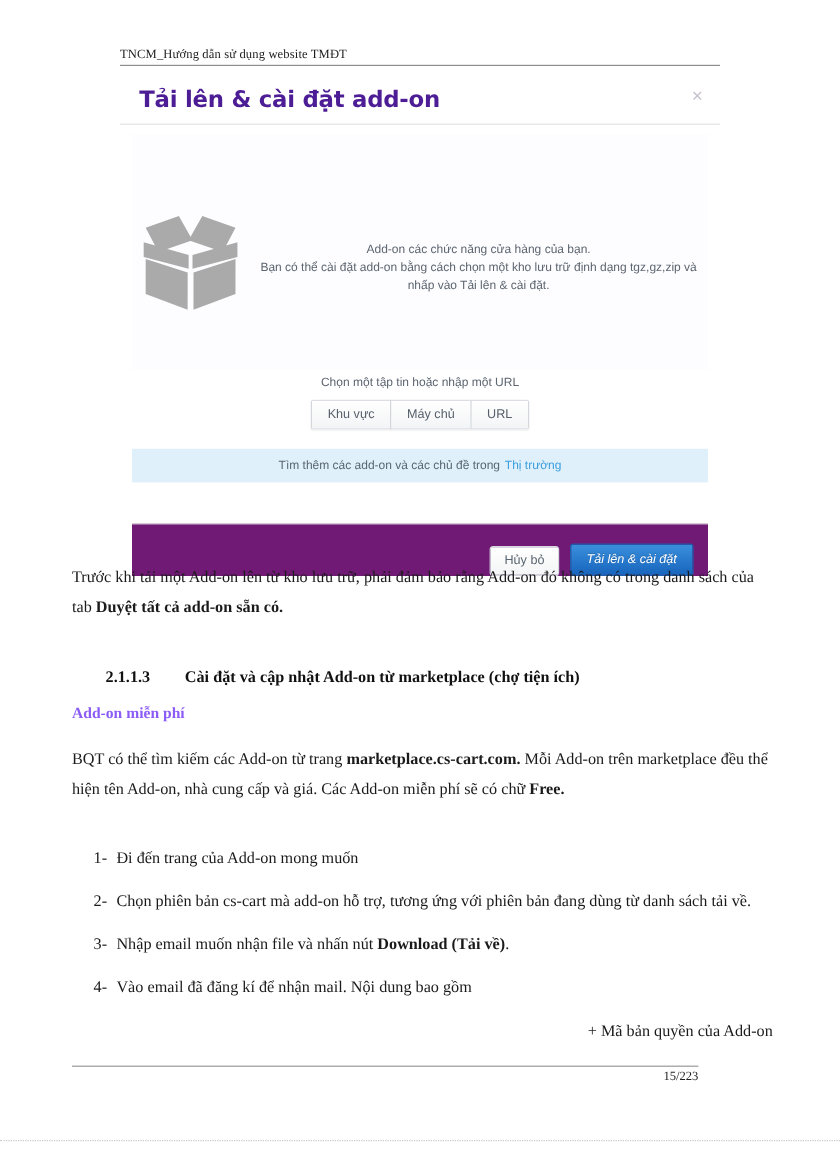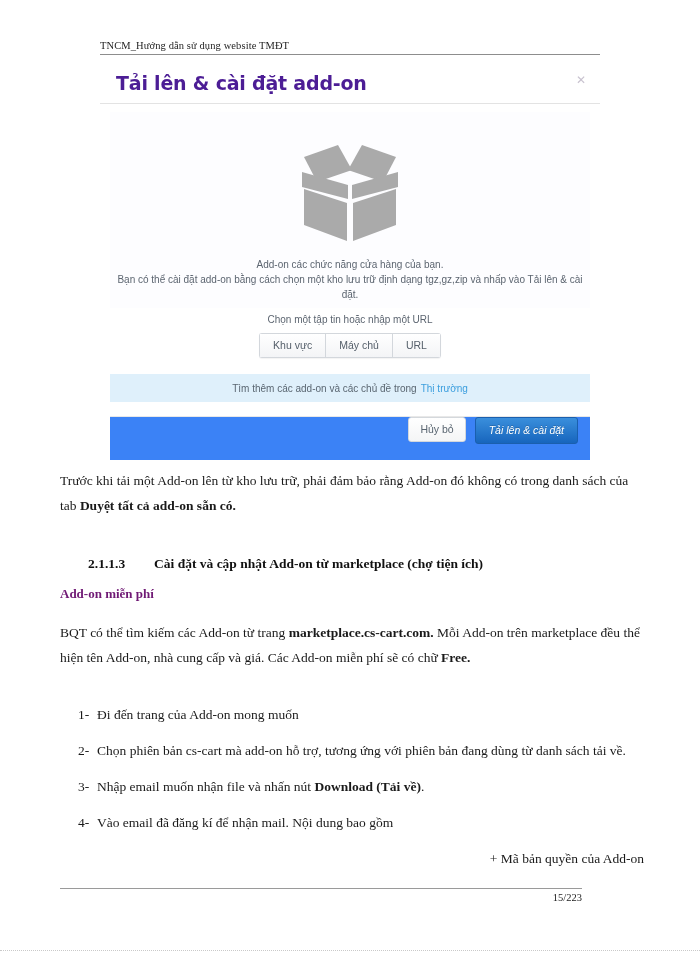--- a/index.html
+++ b/index.html
@@ -87,23 +87,23 @@
     position: relative;
     height: 196px;
     margin: 8px 10px 0 10px;
     background: #fdfdff;
     box-sizing: border-box;
   }
   .dropzone-inner {
     position: absolute;
     left: 0; top: 0; right: 0; bottom: 0;
     display: flex;
-    flex-direction: column;
+    flex-direction: row;
     align-items: center;
-    justify-content: center;
+    justify-content: flex-start;
     padding-top: 18px;
     box-sizing: border-box;
   }
   .box-icon {
     width: 120px;
     height: 112px;
     display: block;
   }
   .dz-text {
     margin-top: 8px;
@@ -162,26 +162,26 @@
     margin-left: 4px;
     cursor: pointer;
     text-decoration: none;
   }
 
   
   .modal-footer {
     position: absolute;
     left: 10px;
     right: 10px;
-    bottom: 20px;
+    bottom: 0;
     height: 44px;
-    background: #3b82f6;
+    background: #701a75;
     border-top: 1px solid #e8e8e8;
     display: flex;
-    align-items: flex-start;
+    align-items: flex-end;
     justify-content: flex-end;
     padding-right: 12px;
     box-sizing: border-box;
   }
   .btn-cancel {
     font-family: "Liberation Sans", sans-serif;
     font-size: 10.5px;
     color: #596570;
     background: linear-gradient(#ffffff, #f4f5f6);
     border: 1px solid #d4d8dc;
@@ -227,21 +227,21 @@
     color: #111;
   }
   .sec-num { display: inline-block; width: 66px; }
   .sub-heading {
     position: absolute;
     left: 60px;
     top: 586px;
     font-family: "Liberation Serif", serif;
     font-size: 13px;
     font-weight: bold;
-    color: #701a75;
+    color: #8b5cf6;
   }
   .p-market { top: 620px; }
   b { font-weight: bold; }
 
   .list {
     position: absolute;
     left: 78px;
     top: 702px;
     width: 566px;
     font-family: "Liberation Serif", serif;

